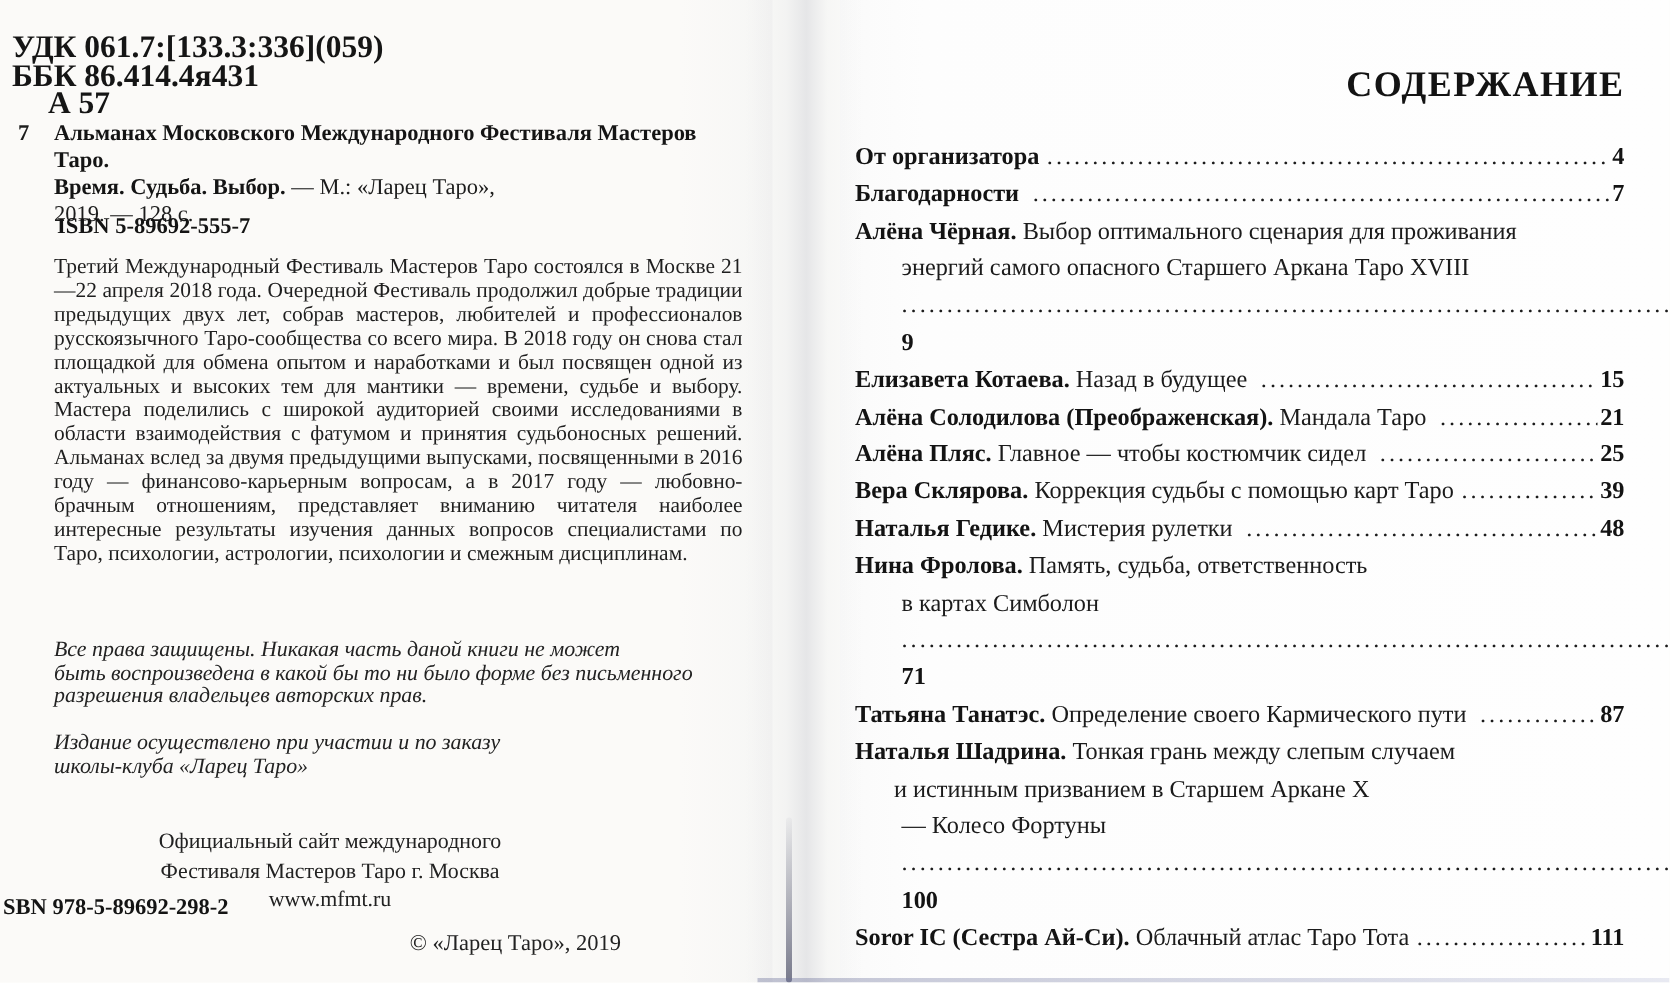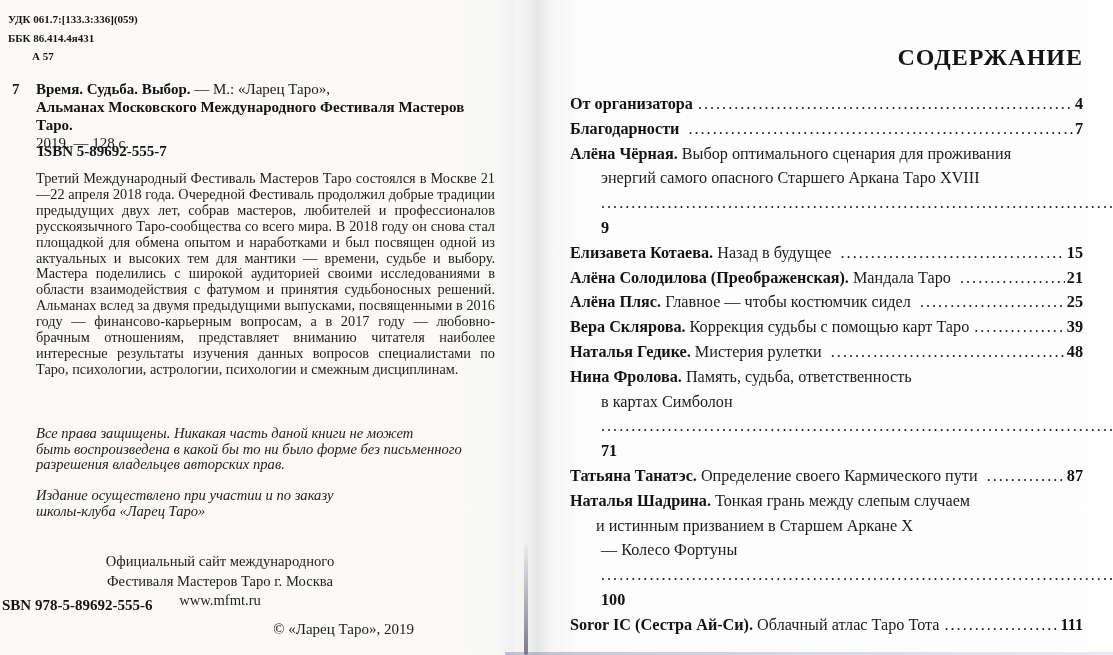--- a/index.html
+++ b/index.html
@@ -40,22 +40,22 @@
     border-radius:2px; pointer-events:none;
   }
   .bottom-edge {
     position:absolute; left:505px; right:0; bottom:0; height:3px;
     background:linear-gradient(to right, rgba(110,115,155,0.40), rgba(175,180,210,0.28));
     pointer-events:none;
   }
 
   
   .udk-block {
-    position:absolute; left:8px; top:10px;
-    font-weight:bold; font-size:11px; line-height:18.5px; color:#151515;
+    position:absolute; left:8px; top:22px;
+    font-weight:bold; font-size:21px; line-height:18.5px; color:#151515;
     white-space:nowrap;
   }
   .udk-block div:nth-child(3) { padding-left:24px; }
 
   .bib {
     position:absolute; left:12px; top:80px; width:486px;
     font-size:15px; line-height:18px;
   }
   .bib-marker { position:absolute; left:0; top:0; font-weight:bold; }
   .bib-lines { margin-left:24px; }
@@ -127,22 +127,22 @@
 
     <div class="udk-block">
       <div>УДК 061.7:[133.3:336](059)</div>
       <div>ББК 86.414.4я431</div>
       <div>А 57</div>
     </div>
 
     <div class="bib">
       <span class="bib-marker">7</span>
       <div class="bib-lines">
+          <div><b>Альманах Московского Международного Фестиваля Мастеров Таро.</b></div>
           <div><b>Время. Судьба. Выбор.</b> — М.: «Ларец Таро»,</div>
-          <div><b>Альманах Московского Международного Фестиваля Мастеров Таро.</b></div>
           <div>2019. — 128 с.</div>
         </div>
     </div>
 
     <div class="isbn-top">ISBN 5-89692-555-7</div>
 
     <div class="annotation">Третий Международный Фестиваль Мастеров Таро состоялся в Москве 21—22 апреля 2018 года. Очередной Фестиваль продолжил добрые традиции предыдущих двух лет, собрав мастеров, любителей и профессионалов русскоязычного Таро-сообщества со всего мира. В 2018 году он снова стал площадкой для обмена опытом и наработками и был посвящен одной из актуальных и высоких тем для мантики — времени, судьбе и выбору. Мастера поделились с широкой аудиторией своими исследованиями в области взаимодействия с фатумом и принятия судьбоносных решений. Альманах вслед за двумя предыдущими выпусками, посвященными в 2016 году — финансово-карьерным вопросам, а в 2017 году — любовно-брачным отношениям, представляет вниманию читателя наиболее интересные результаты изучения данных вопросов специалистами по Таро, психологии, астрологии, психологии и смежным дисциплинам.</div>
 
     <div class="rights">
         <div>Все права защищены. Никакая часть даной книги не может</div>
@@ -154,21 +154,21 @@
         <div>Издание осуществлено при участии и по заказу</div>
         <div>школы-клуба «Ларец Таро»</div>
       </div>
 
     <div class="site">
         <div>Официальный сайт международного</div>
         <div>Фестиваля Мастеров Таро г. Москва</div>
         <div>www.mfmt.ru</div>
       </div>
 
-    <div class="isbn-bottom">SBN 978-5-89692-555-6</div>
+    <div class="isbn-bottom">SBN 978-5-89692-298-2</div>
 
     <div class="copyright">© «Ларец Таро», 2019</div>
   </div>
 
   <div class="page-right"></div>
 
   <div class="toc-wrap">
     <div class="toc-heading">СОДЕРЖАНИЕ</div>
     <div class="toc-list">
         <div class="toc-entry">

